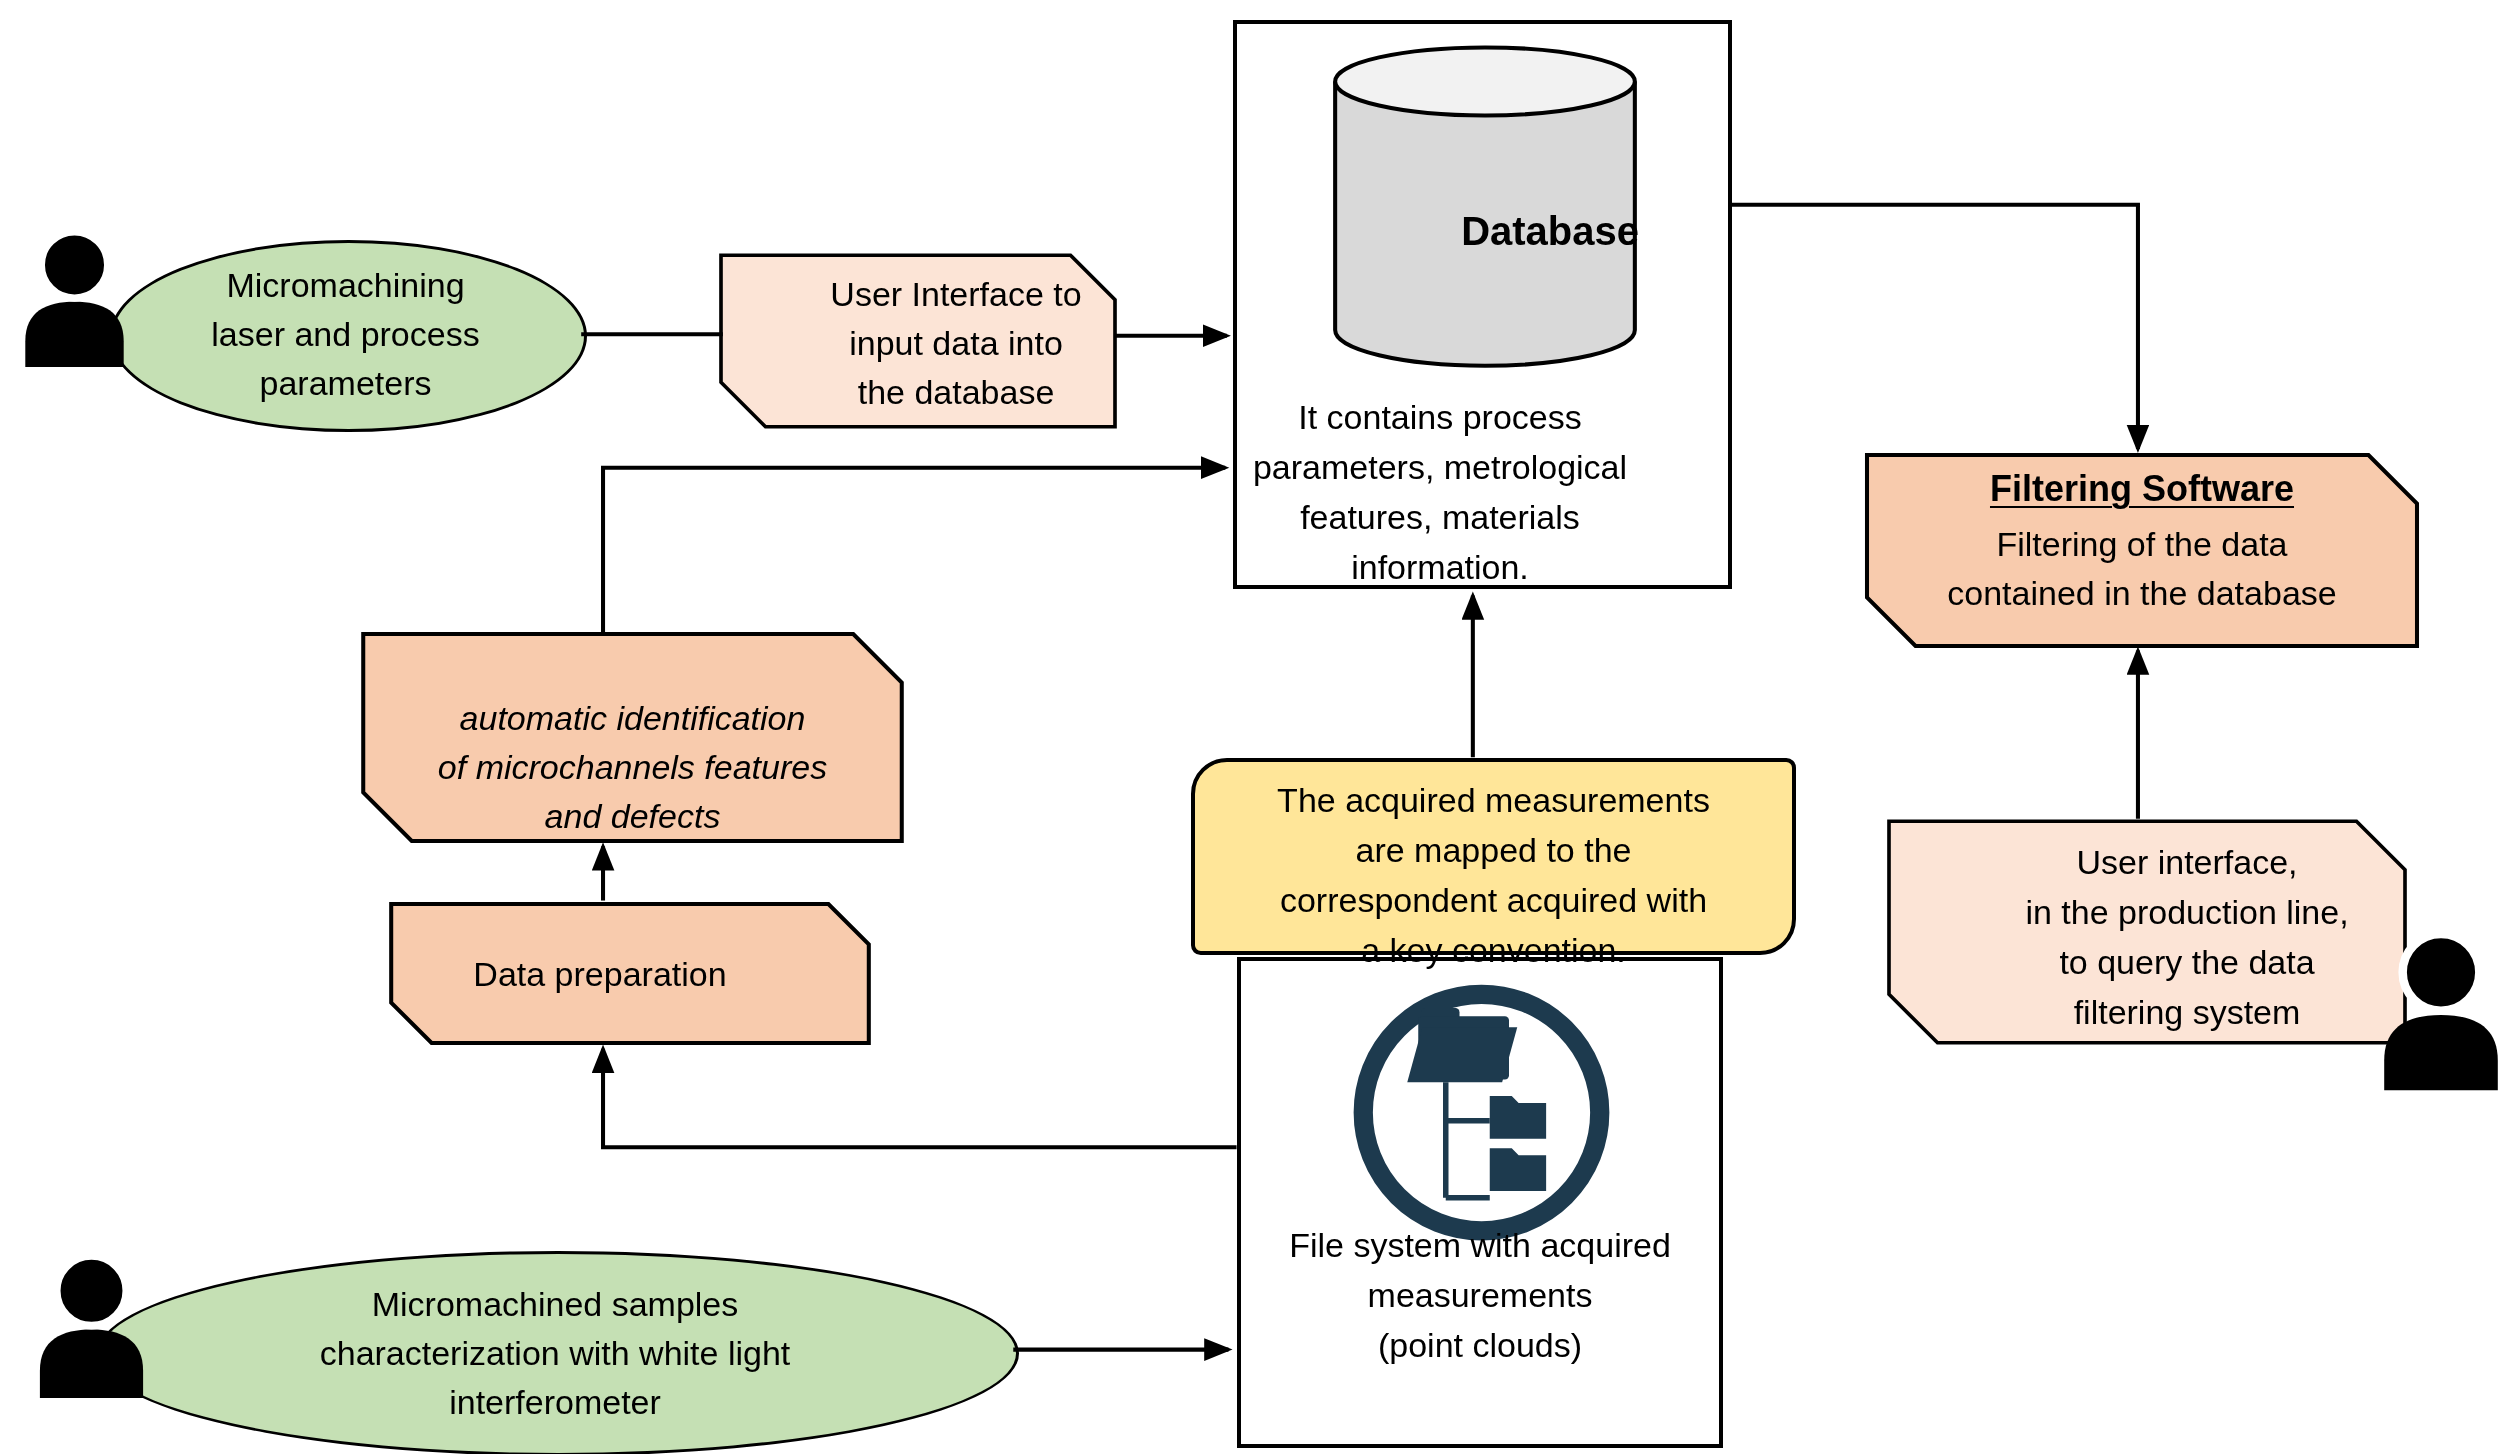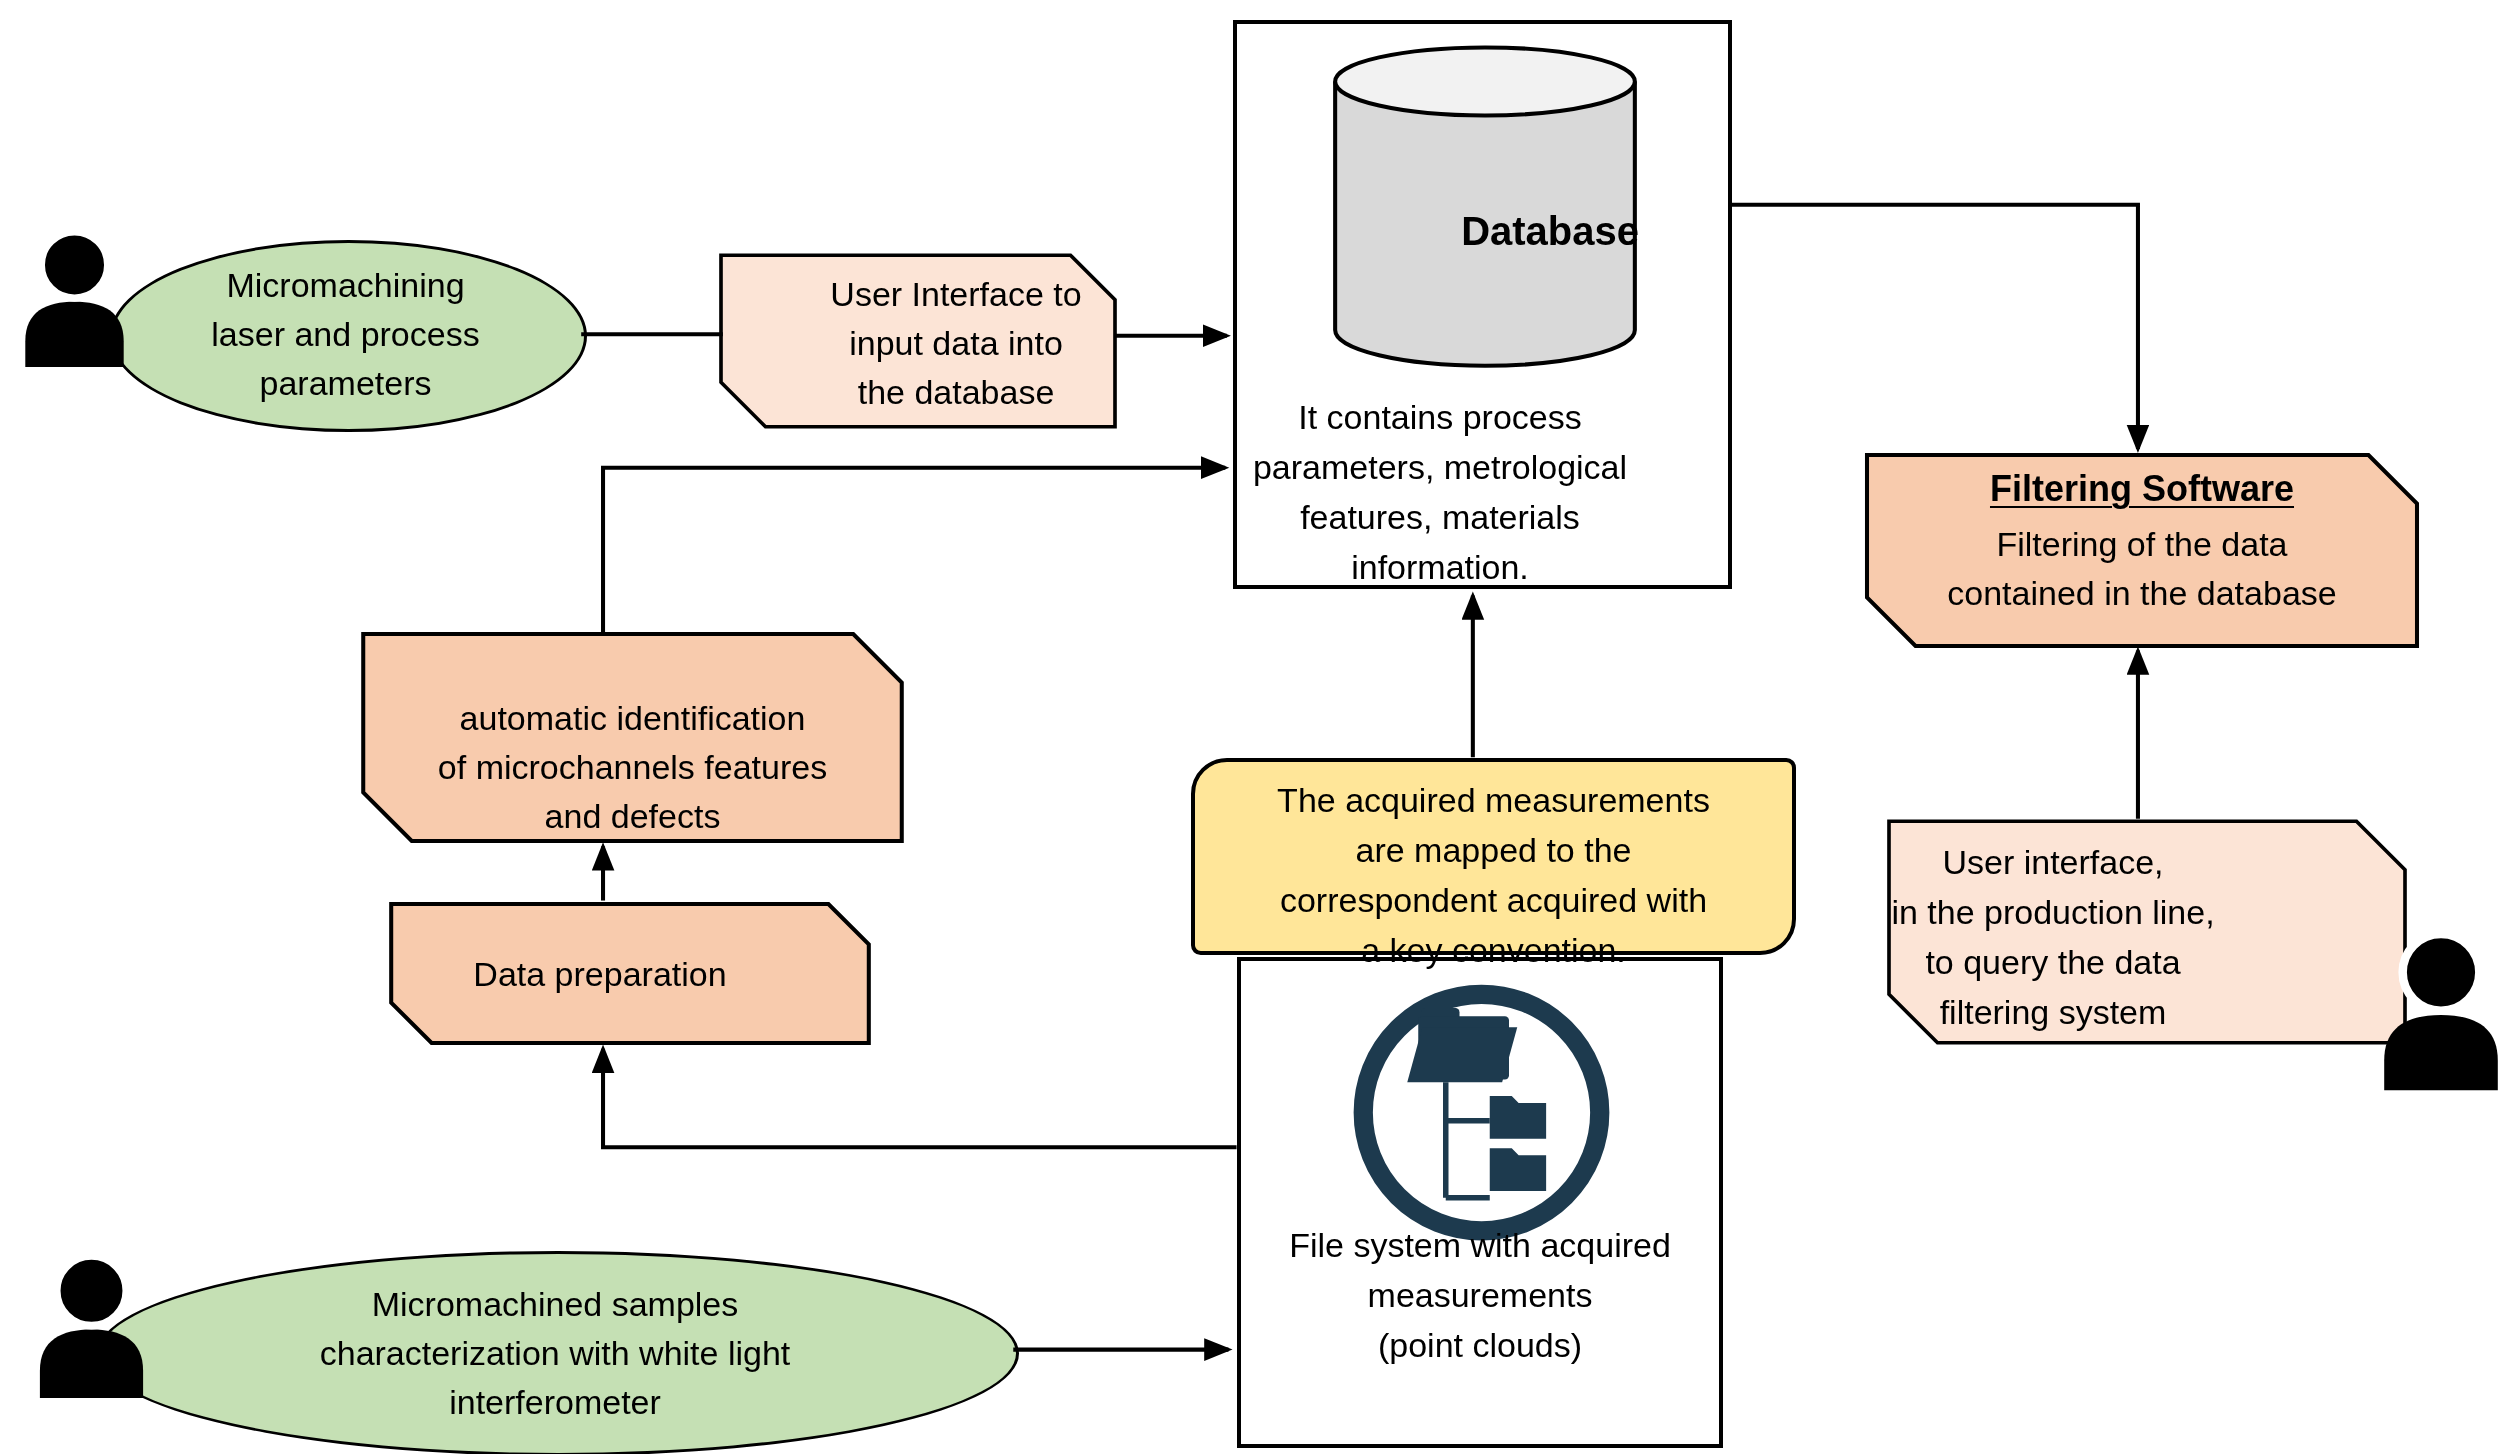--- a/index.html
+++ b/index.html
@@ -77,21 +77,21 @@
   <svg class="snip" style="left:1867px; top:455px;" width="550" height="191" viewBox="0 0 680 236">
     <polygon points="0,0 620,0 680,60 680,236 60,236 0,176" fill="#F8CBAD" stroke="#000" stroke-width="5"></polygon>
   </svg>
   <div class="label title44" style="left:1867px; top:468px; width:550px;">Filtering Software</div>
   <div class="label t42" style="left:1867px; top:520px; width:550px;">Filtering of the data
 contained in the database</div>
 
   <svg class="snip" style="left:363px; top:634px;" width="539" height="207" viewBox="0 0 666 256">
     <polygon points="0,0 606,0 666,60 666,256 60,256 0,196" fill="#F8CBAD" stroke="#000" stroke-width="5"></polygon>
   </svg>
-  <div class="label t42" style="left:363px; top:694px; width:539px;">automatic identification
+  <div class="label t42" style="left:363px; top:694px; width:539px;font-style:italic;">automatic identification
 of microchannels features
 and defects</div>
 
   <svg class="snip" style="left:391px; top:904px;" width="478" height="139" viewBox="0 0 591 172">
     <polygon points="0,0 541,0 591,50 591,172 50,172 0,122" fill="#F8CBAD" stroke="#000" stroke-width="5"></polygon>
   </svg>
   <div class="label t42" style="left:391px; top:950px; width:418px;">Data preparation</div>
 
   <div class="whitebox" style="left:1237px; top:957px; width:486px; height:491px;"></div>
   <svg class="abs" style="left:1344px; top:975px; z-index:2;" width="275" height="275" viewBox="0 0 200 200">
@@ -120,21 +120,21 @@
 characterization  with white light
 interferometer</div>
   <svg class="icon" style="left:27px; top:1250px;" width="129" height="150" viewBox="0 0 100 113">
     <path d="M10 113 V92 C10 68 27 60 50 60 C73 60 90 68 90 92 V113 Z" fill="#000"></path>
     <circle cx="50" cy="30" r="27" fill="#000" stroke="#fff" stroke-width="6"></circle>
   </svg>
 
   <svg class="snip" style="left:1889px; top:821px;" width="516" height="222" viewBox="0 0 638 274">
     <polygon points="0,0 578,0 638,60 638,274 60,274 0,214" fill="#FCE4D6" stroke="#000" stroke-width="4.5"></polygon>
   </svg>
-  <div class="label t42w" style="left:1795px; top:837px; width:516px;">User interface,
+  <div class="label t42w" style="left:1889px; top:837px; width:516px;padding-left:40px;">User interface,
 in the production line,
 to query the data
 filtering system</div>
   <svg class="icon" style="left:2370px; top:929px;" width="142" height="162" viewBox="0 0 100 113">
     <path d="M10 113 V92 C10 68 27 60 50 60 C73 60 90 68 90 92 V113 Z" fill="#000"></path>
     <circle cx="50" cy="30" r="27" fill="#000" stroke="#fff" stroke-width="6"></circle>
   </svg>
 
 </div>
 

